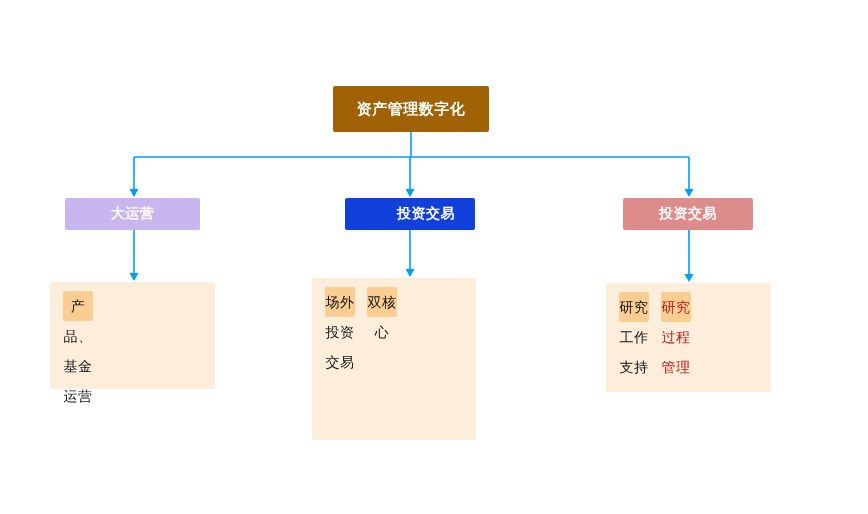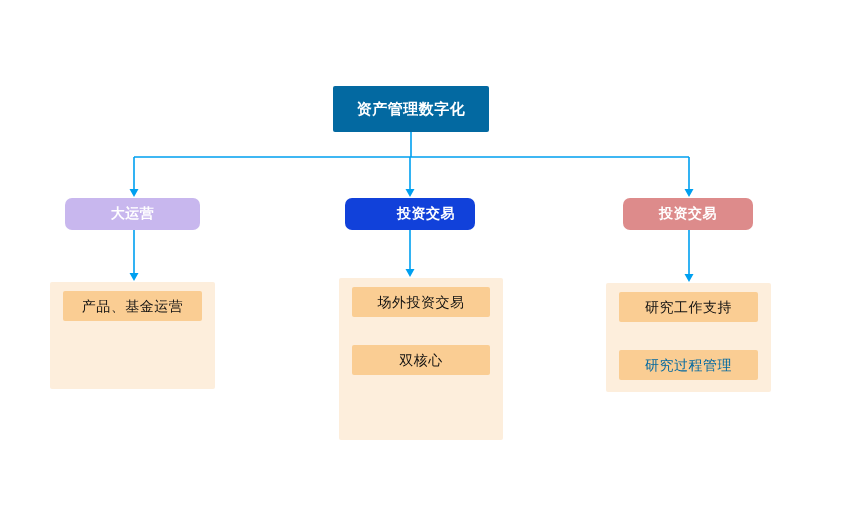--- a/index.html
+++ b/index.html
@@ -36,36 +36,34 @@
     font-size: 15px;
     font-weight: bold;
     letter-spacing: 0.5px;
   }
   .branch-node {
     top: 198px;
     height: 32px;
     font-size: 14px;
     font-weight: bold;
     letter-spacing: 0.5px;
-    border-radius: 7px;
   }
   .branch-ops      { left: 65px;  width: 135px; }
   .branch-trading  { left: 345px; width: 130px; }
   .branch-research { left: 623px; width: 130px; }
   .group-container {
     position: absolute;
     box-sizing: border-box;
     display: flex;
-    flex-direction: column;
-    gap: 28px;
+    gap: 12px;
     padding: 9px 13px;
     border-radius: 2px;
   }
   .container-ops      { left: 50px;  top: 282px; width: 165px; height: 107px; }
-  .container-trading  { left: 339px; top: 278px; width: 164px; height: 162px; }
+  .container-trading  { left: 312px; top: 278px; width: 164px; height: 162px; }
   .container-research { left: 606px; top: 283px; width: 165px; height: 109px; }
   .leaf-item {
     flex: 0 0 30px;
     height: 30px;
     line-height: 30px;
     text-align: center;
     font-size: 14px;
     border-radius: 2px;
     letter-spacing: 0.5px;
   }
@@ -79,35 +77,35 @@
     <path d="M411 132 V157 M134 157 H689 M134 157 V190 M410 157 V190 M689 157 V190
              M134 230 V274 M410 230 V270 M689 230 V275" fill="none" stroke="currentColor" stroke-width="1.6"></path>
     <polygon points="129.5,189 138.5,189 134,197" fill="currentColor"></polygon>
     <polygon points="405.5,189 414.5,189 410,197" fill="currentColor"></polygon>
     <polygon points="684.5,189 693.5,189 689,197" fill="currentColor"></polygon>
     <polygon points="129.5,273 138.5,273 134,281" fill="currentColor"></polygon>
     <polygon points="405.5,269 414.5,269 410,277" fill="currentColor"></polygon>
     <polygon points="684.5,274 693.5,274 689,282" fill="currentColor"></polygon>
   </svg>
 
-  <div class="node root-node" style="background: #0369a1; color: rgb(255, 255, 255); text-align: center;">资产管理数字化</div>
+  <div class="node root-node" style="background: #a16207; color: rgb(255, 255, 255); text-align: center;">资产管理数字化</div>
 
   <div class="node branch-node branch-ops" style="background: rgb(200, 183, 238); color: rgb(255, 255, 255);">大运营</div>
 
   <div class="node branch-node branch-trading" style="background: rgb(17, 65, 218); color: rgb(255, 255, 255); padding-left: 32px;">投资交易</div>
 
   <div class="node branch-node branch-research" style="background: rgb(221, 139, 139); color: rgb(255, 255, 255);">投资交易</div>
 
   <div class="group-container container-ops" style="background: rgb(253, 238, 220);">
     <div class="leaf-item" style="background: rgb(250, 205, 147); color: rgb(17, 17, 17);">产品、基金运营</div>
   </div>
 
   <div class="group-container container-trading" style="background: rgb(253, 238, 220);">
     <div class="leaf-item" style="background: rgb(250, 205, 147); color: rgb(17, 17, 17);">场外投资交易</div>
     <div class="leaf-item" style="background: rgb(250, 205, 147); color: rgb(17, 17, 17);">双核心</div>
   </div>
 
   <div class="group-container container-research" style="background: rgb(253, 238, 220);">
     <div class="leaf-item" style="background: rgb(250, 205, 147); color: rgb(17, 17, 17);">研究工作支持</div>
-    <div class="leaf-item" style="background: rgb(250, 205, 147); color: #0369a1;">研究过程管理</div>
+    <div class="leaf-item" style="background: rgb(250, 205, 147); color: #b91c1c;">研究过程管理</div>
   </div>
 
 </div>
 
 </body></html>

